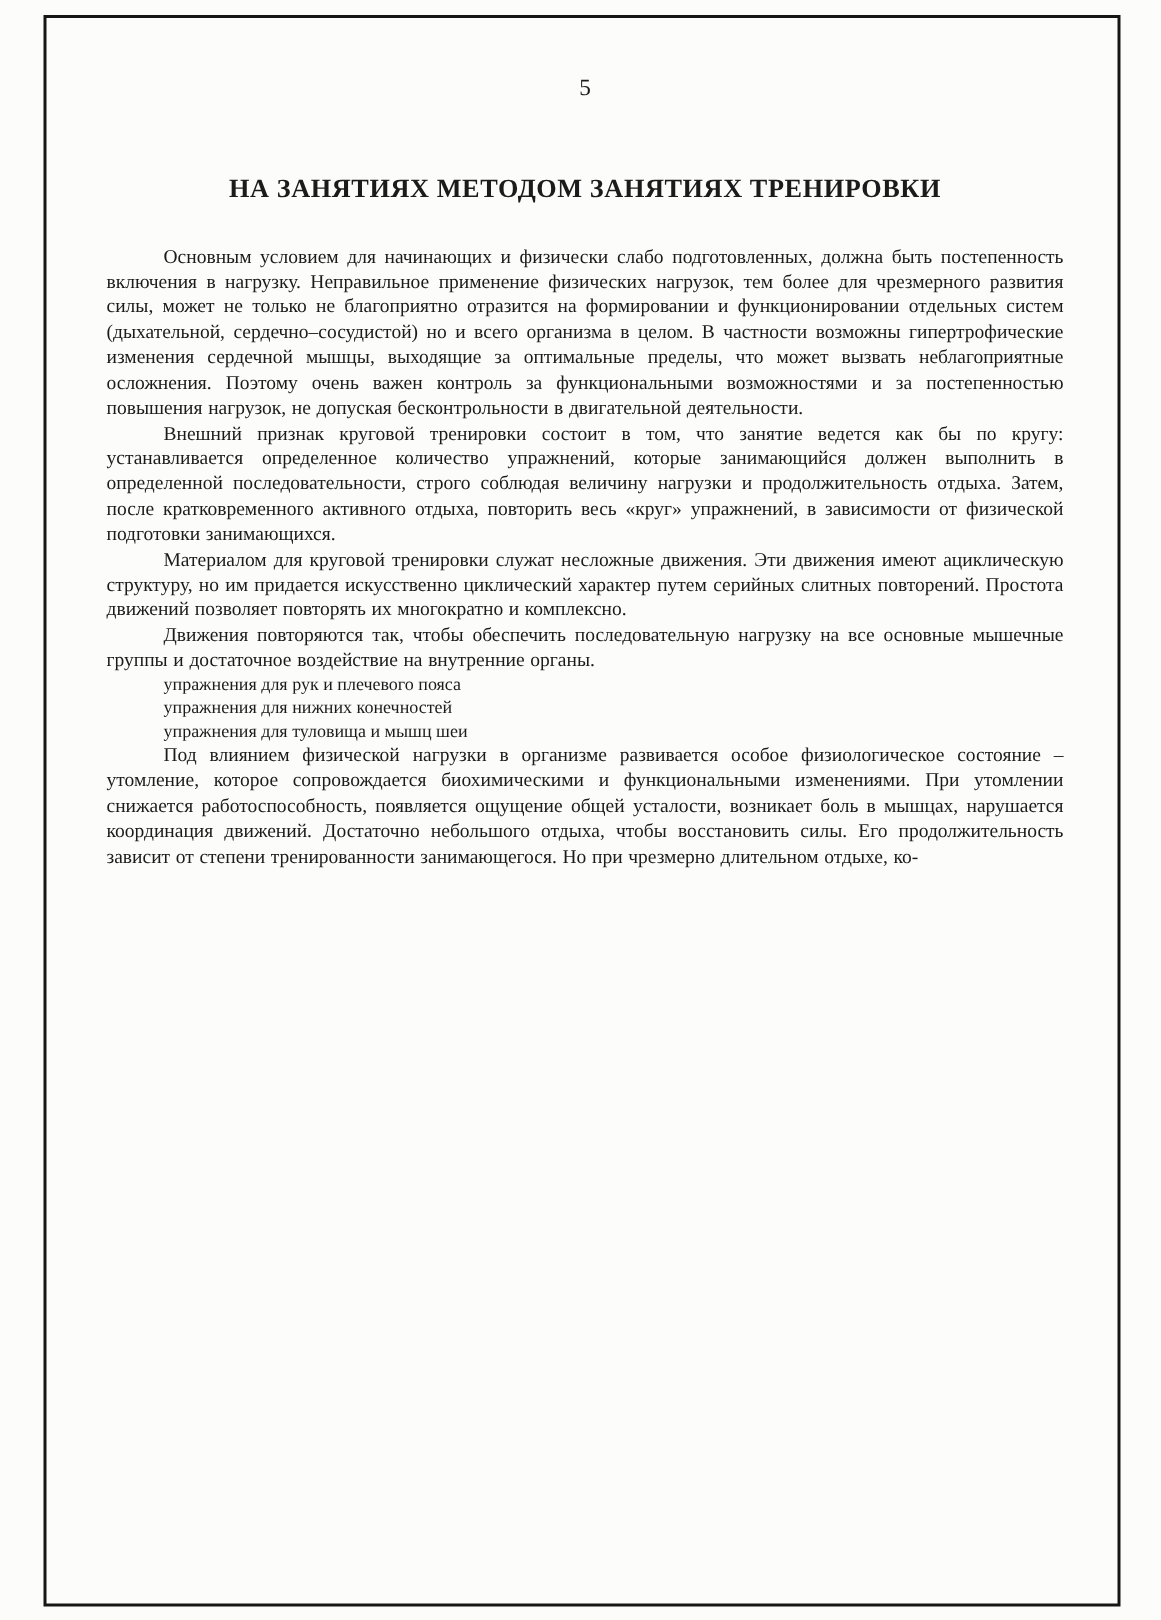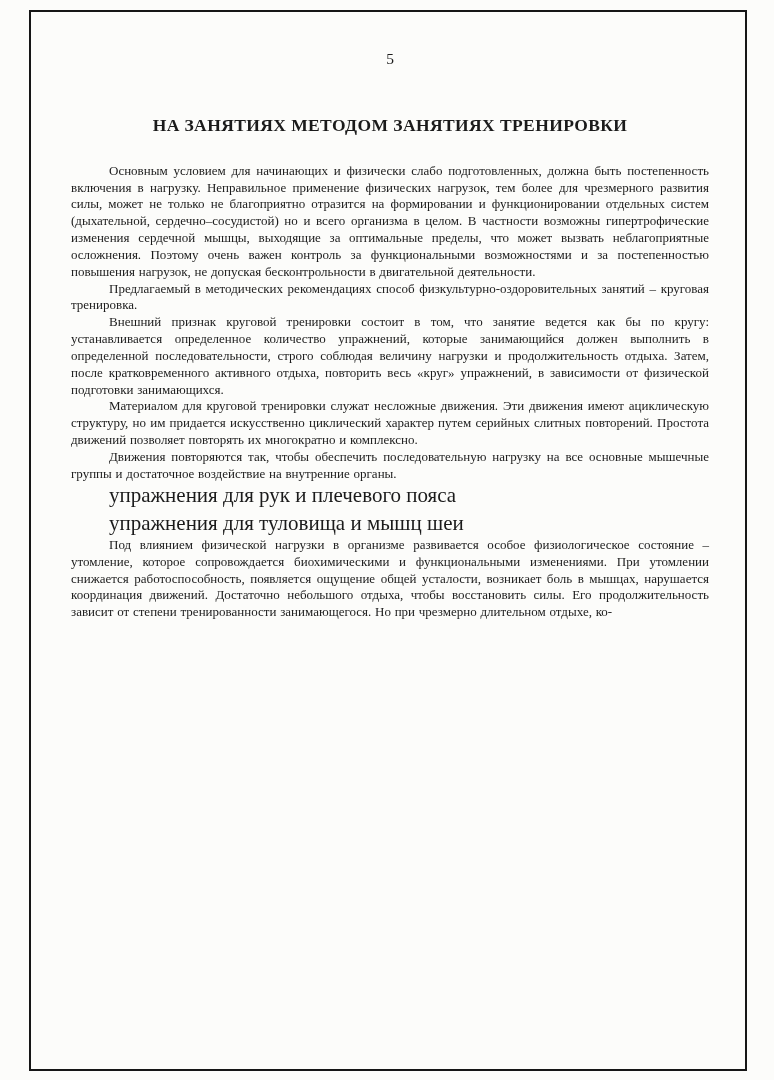--- a/index.html
+++ b/index.html
@@ -50,45 +50,45 @@
   .para {
     margin: 0;
     font-size: 13px;
     line-height: 1.295;
     text-align: justify;
     text-indent: 38px;
     word-spacing: 0.5px;
   }
   .list-line {
     margin: 0;
-    font-size: 21px;
+    font-size: 12px;
     line-height: 1.295;
     text-align: left;
     padding-left: 38px;
   }
 </style>
 </head>
 <body>
 
 <div class="sheet">
   <div class="scan-frame"></div>
   <div class="content">
 
     <p class="page-number">5</p>
 
     <h1 class="doc-title">
       <br>
       <span>НА ЗАНЯТИЯХ МЕТОДОМ ЗАНЯТИЯХ ТРЕНИРОВКИ</span>
     </h1>
 
     <p class="para">Основным условием для начинающих и физически слабо подготовленных, должна быть постепенность включения в нагрузку. Неправильное применение физических нагрузок, тем более для чрезмерного развития силы, может не только не благоприятно отразится на формировании и функционировании отдельных систем (дыхательной, сердечно–сосудистой) но и всего организма в целом. В частности возможны гипертрофические изменения сердечной мышцы, выходящие за оптимальные пределы, что может вызвать неблагоприятные осложнения. Поэтому очень важен контроль за функциональными возможностями и за постепенностью повышения нагрузок, не допуская бесконтрольности в двигательной деятельности.</p>
-    <p class="para">Предлагаемый в методических рекомендациях способ физкультурно-оздоровительных занятий – круговая тренировка.</p>
     <p class="para">Внешний признак круговой тренировки состоит в том, что занятие ведется как бы по кругу: устанавливается определенное количество упражнений, которые занимающийся должен выполнить в определенной последовательности, строго соблюдая величину нагрузки и продолжительность отдыха. Затем, после кратковременного активного отдыха, повторить весь «круг» упражнений, в зависимости от физической подготовки занимающихся.</p>
     <p class="para">Материалом для круговой тренировки служат несложные движения. Эти движения имеют ациклическую структуру, но им придается искусственно циклический характер путем серийных слитных повторений. Простота движений позволяет повторять их многократно и комплексно.</p>
     <p class="para">Движения повторяются так, чтобы обеспечить последовательную нагрузку на все основные мышечные группы и достаточное воздействие на внутренние органы.</p>
 
     <p class="list-line">упражнения для рук и плечевого пояса</p>
+    <p class="list-line">упражнения для нижних конечностей</p>
     <p class="list-line">упражнения для туловища и мышц шеи</p>
 
     <p class="para">Под влиянием физической нагрузки в организме развивается особое физиологическое состояние – утомление, которое сопровождается биохимическими и функциональными изменениями. При утомлении снижается работоспособность, появляется ощущение общей усталости, возникает боль в мышцах, нарушается координация движений. Достаточно небольшого отдыха, чтобы восстановить силы. Его продолжительность зависит от степени тренированности занимающегося. Но при чрезмерно длительном отдыхе, ко-</p>
 
   </div>
 </div>
 
 </body></html>

